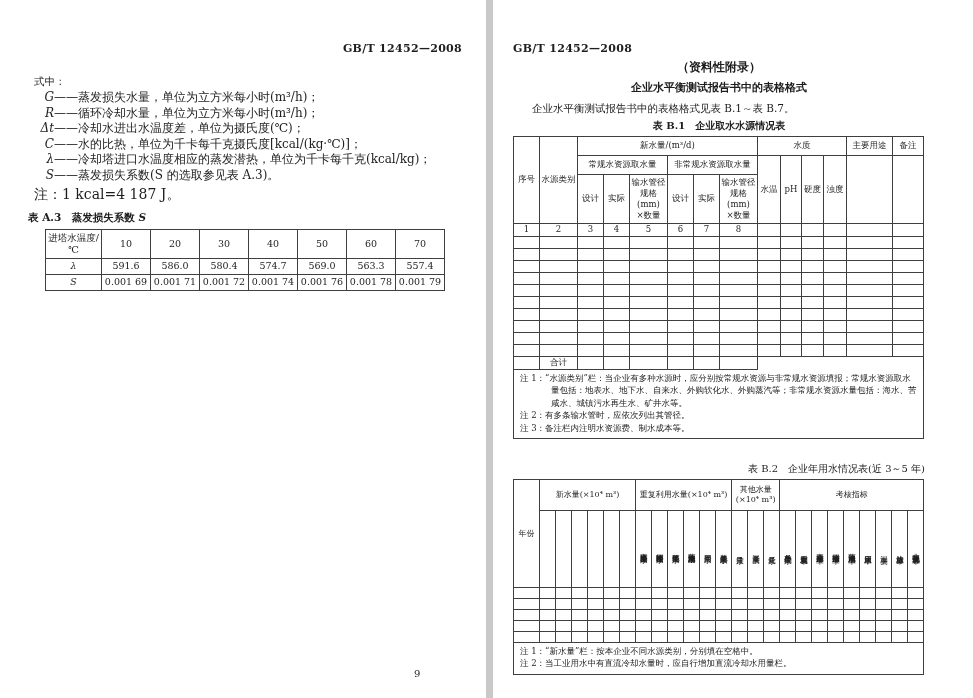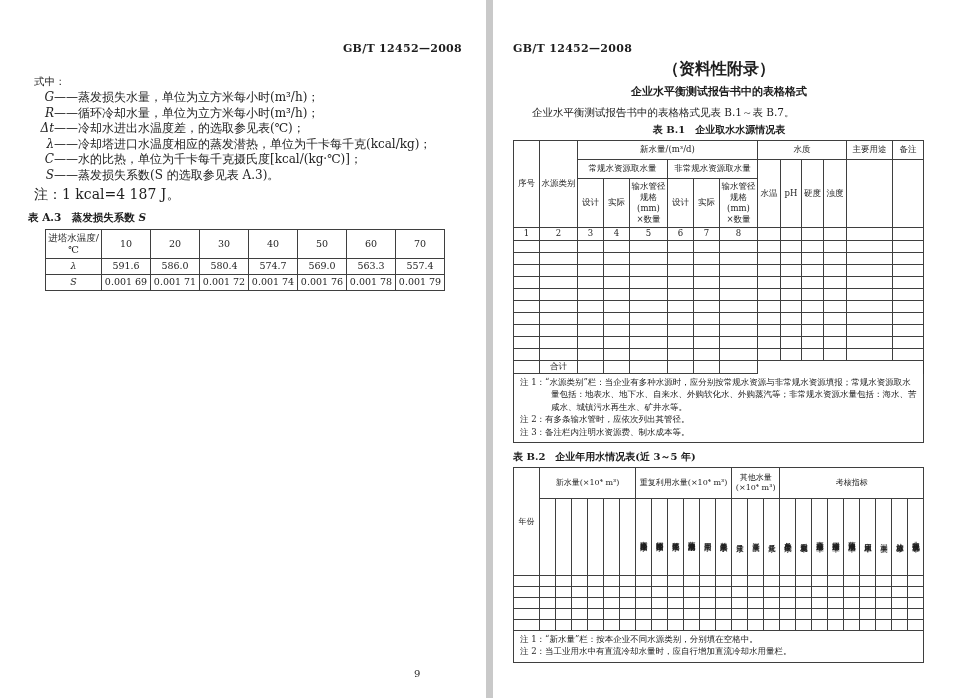--- a/index.html
+++ b/index.html
@@ -30,25 +30,25 @@
   table{border-collapse:collapse;table-layout:fixed;}
   .ta3{margin:4px auto 0;width:400px;}
   .ta3 td{border:1px solid #3f3f3f;text-align:center;font-size:9.5px;padding:0;line-height:1.25;}
   .ta3 tr.hd td{height:28px;}
   .ta3 tr.dr td{height:15px;}
   .pre{white-space:pre-line;}
   .it{font-style:italic;}
 
   
   .annex-letter{margin-top:44px;text-align:center;font-weight:bold;font-size:11px;}
-  .annex-type{margin-top:4px;text-align:center;font-weight:bold;font-size:16px;}
+  .annex-type{margin-top:4px;text-align:center;font-weight:bold;font-size:12px;}
   .annex-name{margin-top:4px;text-align:center;font-weight:bold;font-size:11px;}
   .lead{margin-top:7px;font-size:10.5px;text-indent:1.8em;}
   .tbl-title{margin-top:3px;text-align:center;font-weight:bold;font-size:10px;}
-  .tbl-title2{margin-top:7px;text-align:left;font-weight:bold;font-size:10px;}
+  .tbl-title2{margin-top:23px;text-align:right;font-weight:normal;font-size:10px;}
 
   
   .tb1{margin-top:3px;width:410px;border:1.5px solid #333;}
   .tb1 td{border:1px solid #3f3f3f;text-align:center;font-size:8.5px;padding:0;line-height:1.3;overflow:hidden;}
   .tb1 tr.r1 td{height:18px;}
   .tb1 tr.r2 td{height:18px;}
   .tb1 tr.r3 td{height:48px;}
   .tb1 tr.rn td{height:12px;}
   .tb1 tr.rt td{height:12px;}
   td.open{border-top:none;border-right:none;border-bottom:none;}
@@ -80,23 +80,23 @@
 
   <div class="page page-left">
     <div class="content">
       <div class="std-code std-right">GB/T 12452—2008</div>
 
       <div class="intro">式中：</div>
 
       <div class="defs">
         <div class="def-line"><span class="def-sym">G</span><span>——蒸发损失水量，单位为立方米每小时(m³/h)；</span></div>
         <div class="def-line"><span class="def-sym">R</span><span>——循环冷却水量，单位为立方米每小时(m³/h)；</span></div>
-        <div class="def-line"><span class="def-sym">Δt</span><span>——冷却水进出水温度差，的选取参见表(℃)；</span></div>
+        <div class="def-line"><span class="def-sym">Δt</span><span>——冷却水进出水温度差，单位为摄氏度(℃)；</span></div>
+        <div class="def-line"><span class="def-sym">C</span><span>——水的比热，单位为千卡每千克摄氏度[kcal/(kg·℃)]；</span></div>
         <div class="def-line"><span class="def-sym">λ</span><span>——冷却塔进口水温度相应的蒸发潜热，单位为千卡每千克(kcal/kg)；</span></div>
-        <div class="def-line"><span class="def-sym">C</span><span>——水的比热，单位为千卡每千克摄氏度[kcal/(kg·℃)]；</span></div>
         <div class="def-line"><span class="def-sym">S</span><span>——蒸发损失系数(S 的选取参见表 A.3)。</span></div>
       </div>
 
       <div class="kcal">注：1 kcal=4 187 J。</div>
 
       <div class="a3-title"><span>表 A.3　蒸发损失系数 </span><span class="it">S</span></div>
 
       <table class="ta3">
         <colgroup>
             <col style="width:56px">

